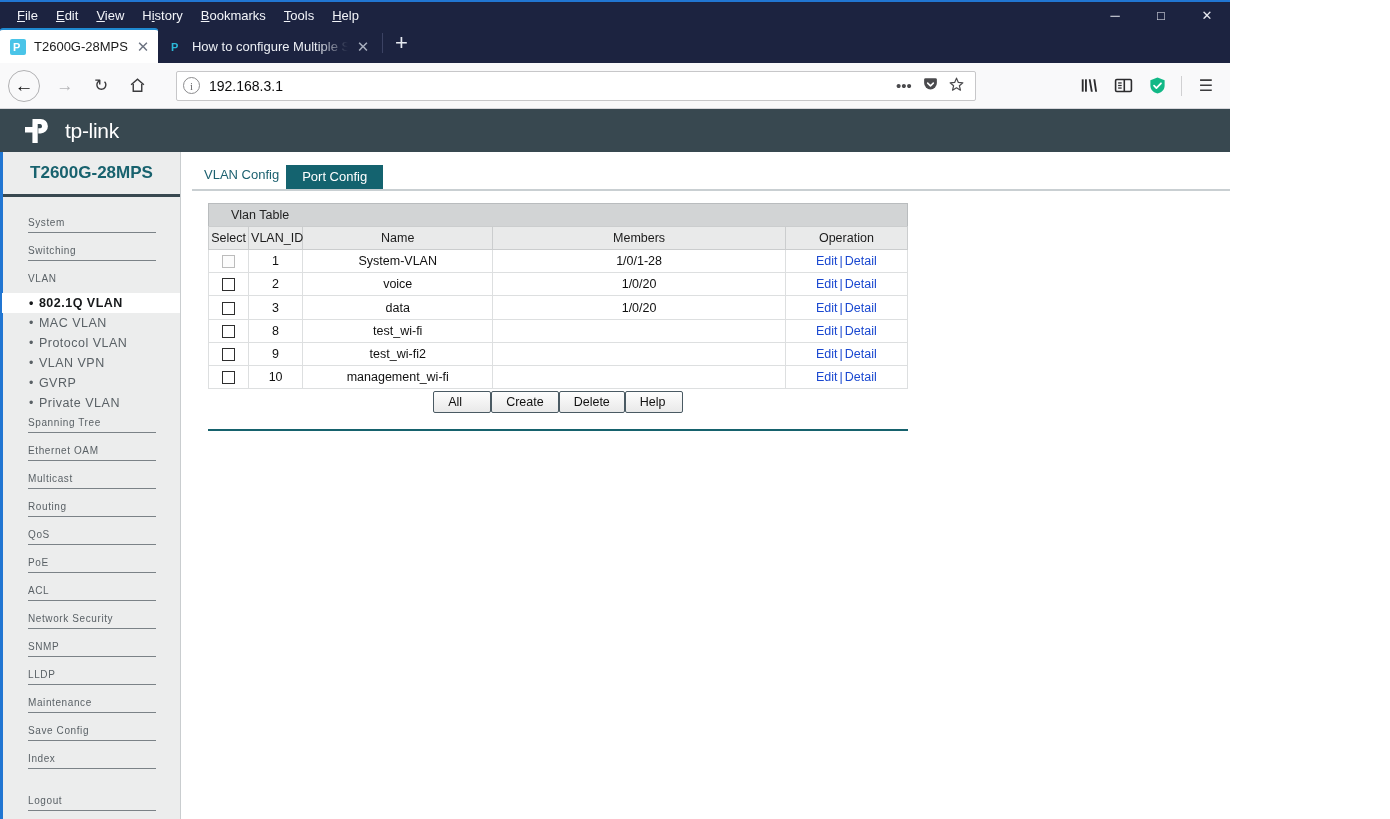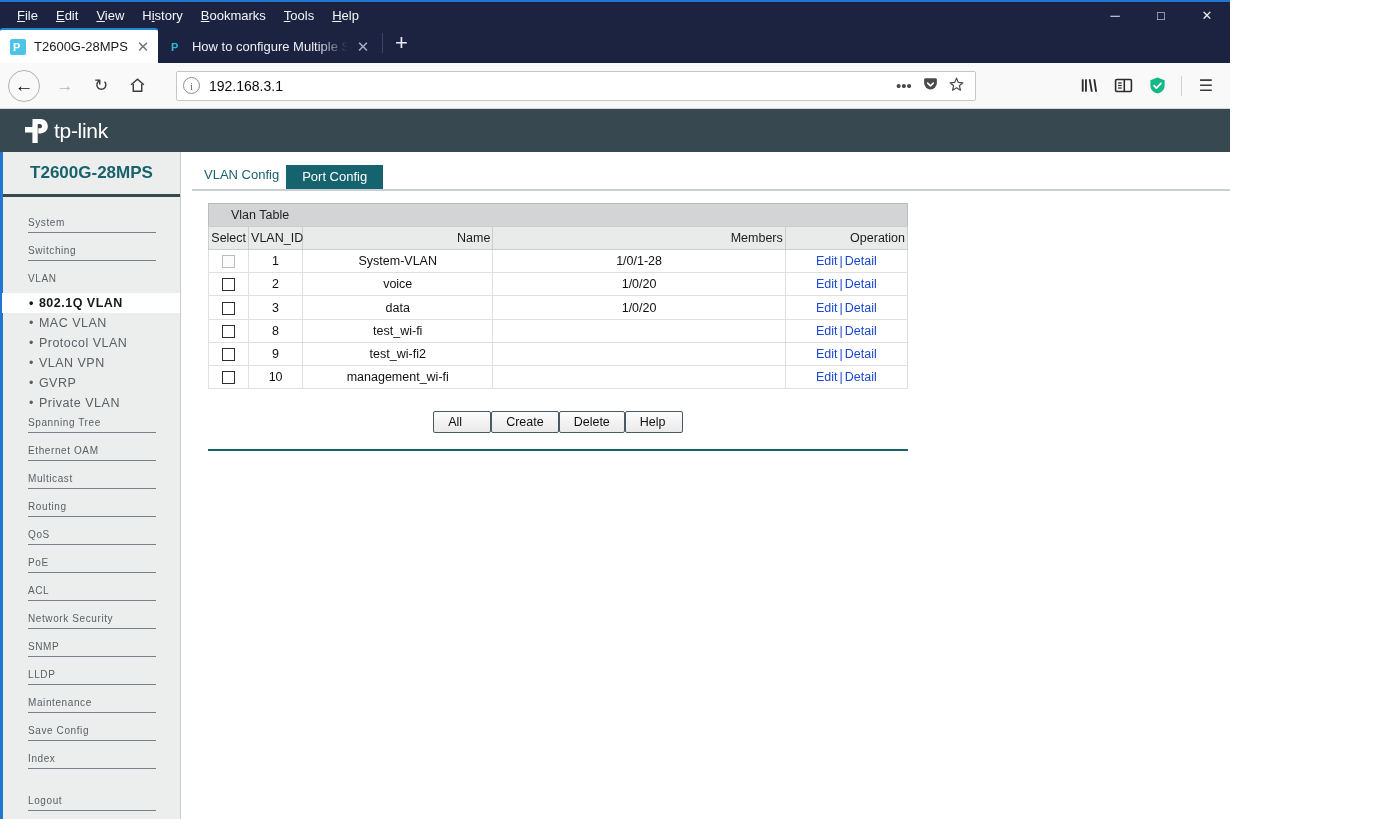--- a/index.html
+++ b/index.html
@@ -137,21 +137,21 @@
   
   .page {
     flex: 1 1 auto; display: flex; flex-direction: column;
     background: #ffffff; overflow: hidden;
   }
   .brandbar {
     height: 43px; background: #384850;
     display: flex; align-items: center; padding-left: 22px;
     flex: 0 0 43px;
   }
-  .logo { display: flex; align-items: center; gap: 2px; }
+  .logo { display: flex; align-items: center; gap: 13px; }
   .logo-mark { width: 30px; height: 26px; position: relative; }
   .logo-text {
     color: #ffffff; font-size: 21px; letter-spacing: -0.3px;
   }
 
   .body-wrap { flex: 1 1 auto; display: flex; overflow: hidden; }
 
   .sidebar {
     width: 181px; flex: 0 0 181px;
     background: #eceded; border-right: 1px solid #c9cdcf;
@@ -222,21 +222,21 @@
     border-bottom: none;
     font-size: 12.5px; color: #222; padding: 4px 22px;
   }
   table.vlan {
     border-collapse: collapse; width: 700px;
     font-size: 12.5px; table-layout: fixed;
   }
   table.vlan th {
     background: #e9eaea; border: 1px solid #cbcdce;
     font-weight: normal; color: #1c1c1c;
-    padding: 4px 2px; text-align: right;
+    padding: 4px 2px; text-align: center;
   }
   table.vlan td {
     border: 1px solid #dddfe0; padding: 4px 2px;
     text-align: center; color: #111; height: 21px;
   }
   .col-select { width: 40px; }
   .col-id { width: 54px; }
   .col-name { width: 190px; }
   .col-members { width: 292px; }
   .col-op { width: 122px; }
@@ -244,21 +244,21 @@
     width: 13px; height: 13px; display: inline-block;
     border: 1px solid #2e2e2e; background: #ffffff;
     vertical-align: middle;
   }
   .cbox.disabled { border-color: #bcbcbc; background: #fcfcfc; }
   .oplink { color: #1a48d0; cursor: pointer; }
   .opsep { color: #1a48d0; padding: 0 2px; }
 
   .btnrow {
     display: flex; justify-content: center; 
-    margin-top: 22px; width: 700px;
+    margin-top: 2px; width: 700px;
   }
   .btn {
     min-width: 58px; padding: 3px 14px;
     font-size: 12.5px; color: #111;
     background: linear-gradient(#fdfdfd, #e9e9e9);
     border: 1px solid #4a5a63;
     border-radius: 2px; cursor: pointer;
   }
   .hr-teal {
     height: 2px; background: #16626d;

